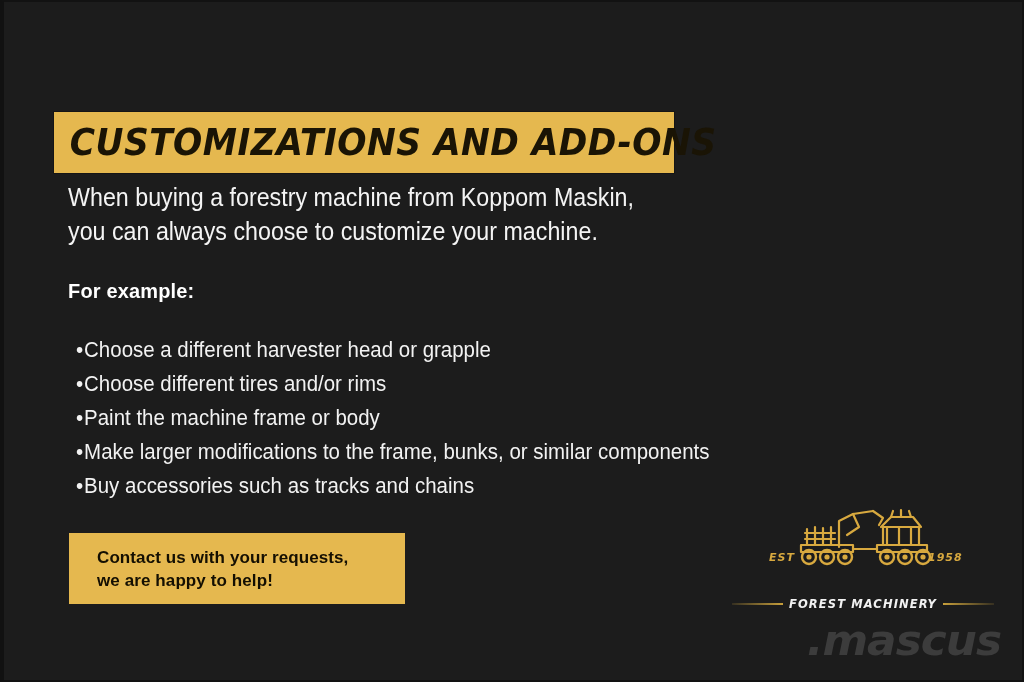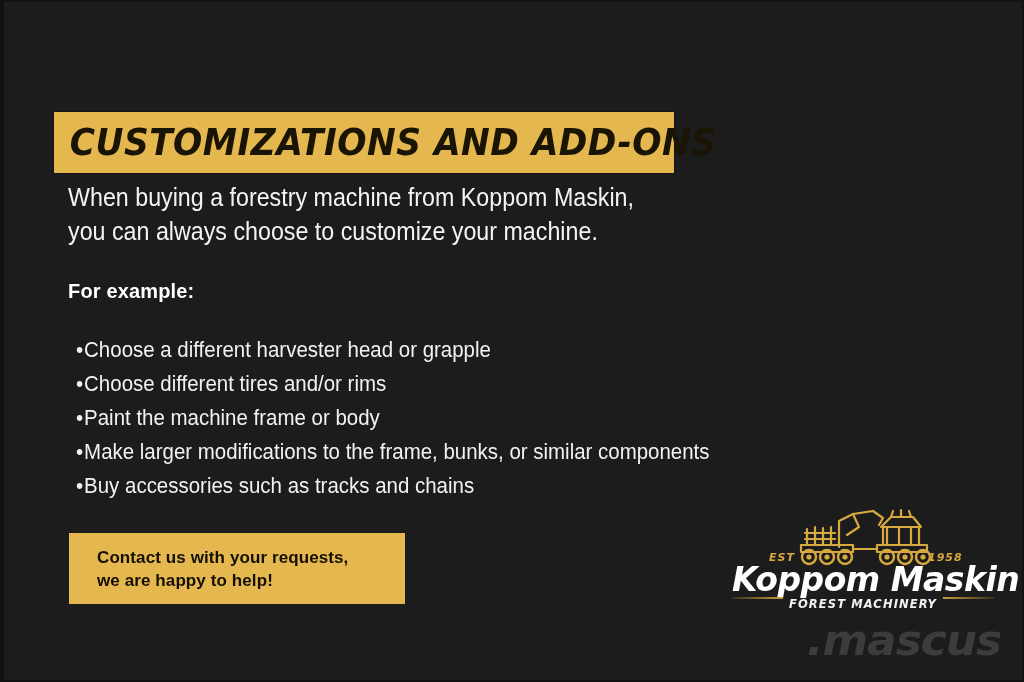--- a/index.html
+++ b/index.html
@@ -179,20 +179,21 @@
     white-space: nowrap;
     line-height: 34px;
   }
 
   .logo-subline {
     position: absolute;
     left: 0;
     top: 92px;
     width: 262px;
     display: flex;
+    align-items: center;
     gap: 6px;
   }
   .sub-rule {
     flex: 1 1 auto;
     height: 2px;
     background: linear-gradient(90deg, rgba(200,160,60,0.15), #c79f3b);
   }
   .sub-rule.right {
     background: linear-gradient(90deg, #c79f3b, rgba(200,160,60,0.15));
   }
@@ -307,21 +308,20 @@
         <circle cx="118" cy="52" r="2.6"></circle>
         <circle cx="136" cy="52" r="2.6"></circle>
       </g>
     </svg>
 
     <div class="logo-est-row">
       <span class="est-label">EST</span>
       <span class="year-label">1958</span>
     </div>
 
-    <div class="logo-wordmark">Koppom Maskin</div>
 
     <div class="logo-subline">
       <span class="sub-rule"></span>
       <span class="sub-text">FOREST MACHINERY</span>
       <span class="sub-rule right"></span>
     </div>
   </div>
 
   <div class="mascus">.mascus</div>
 

